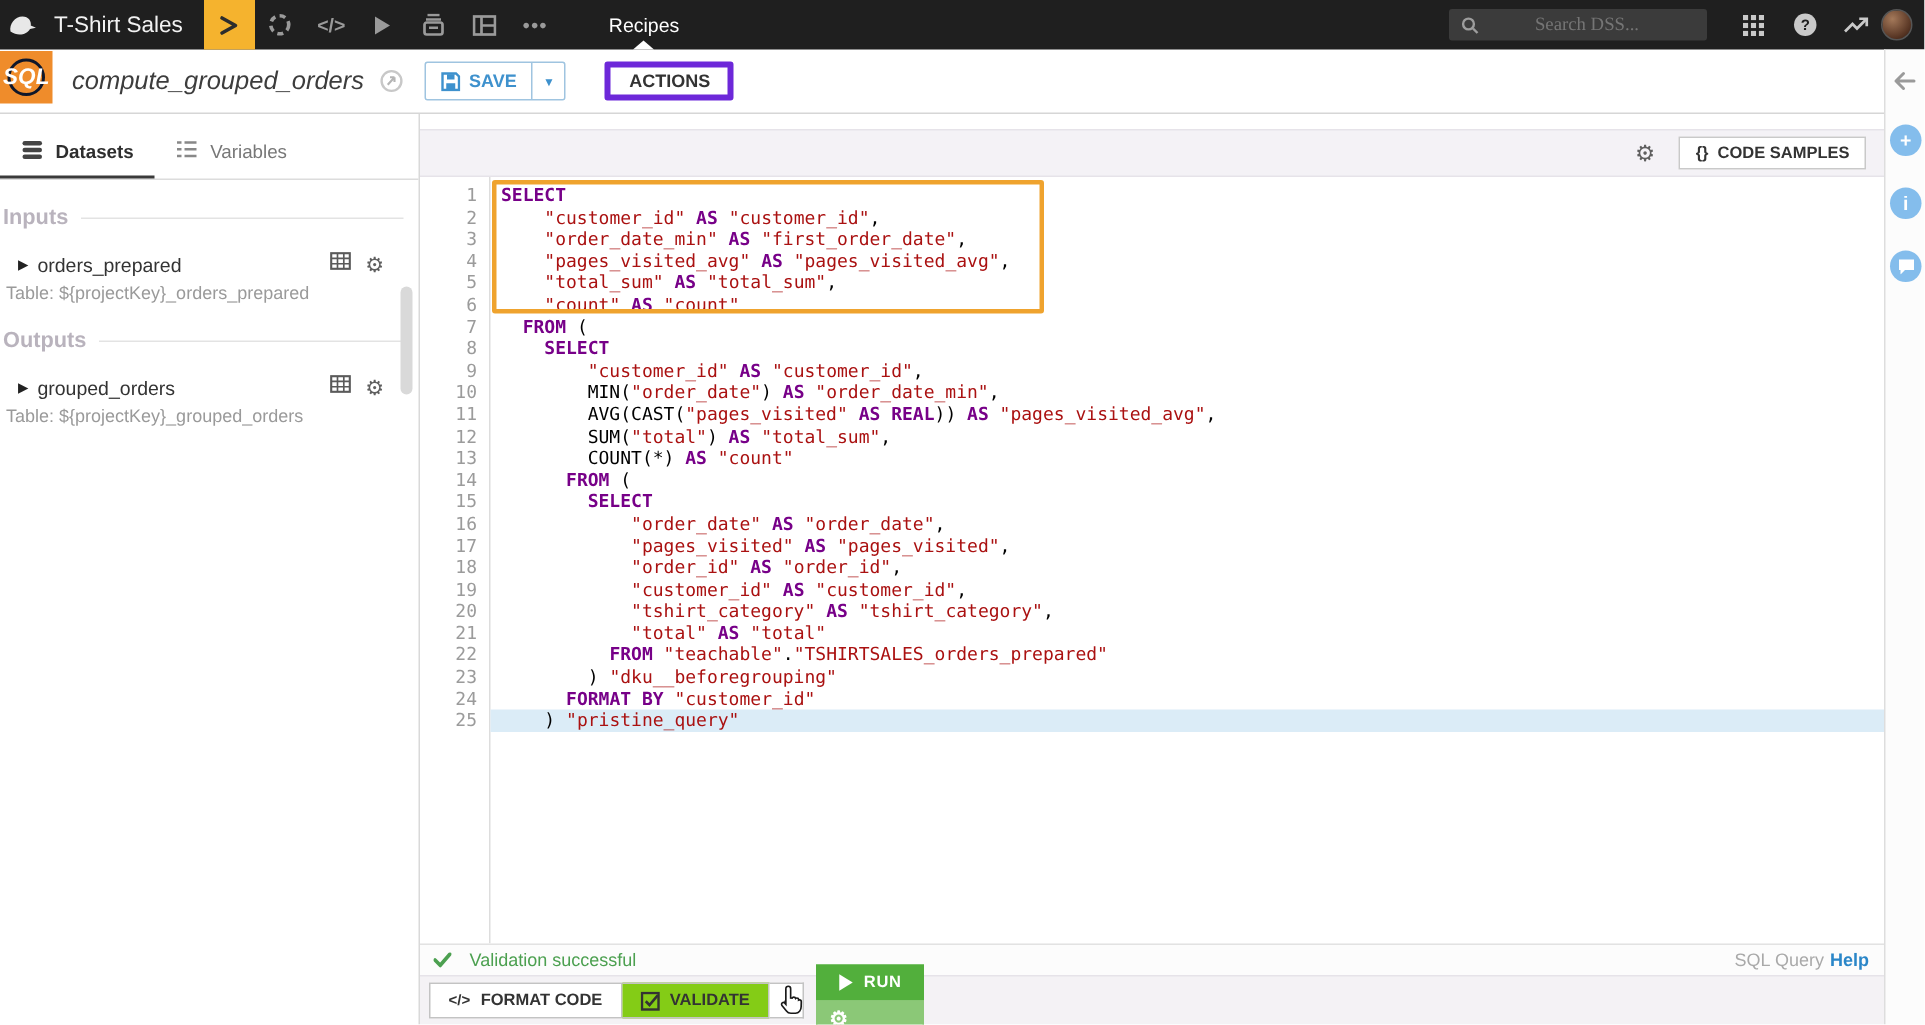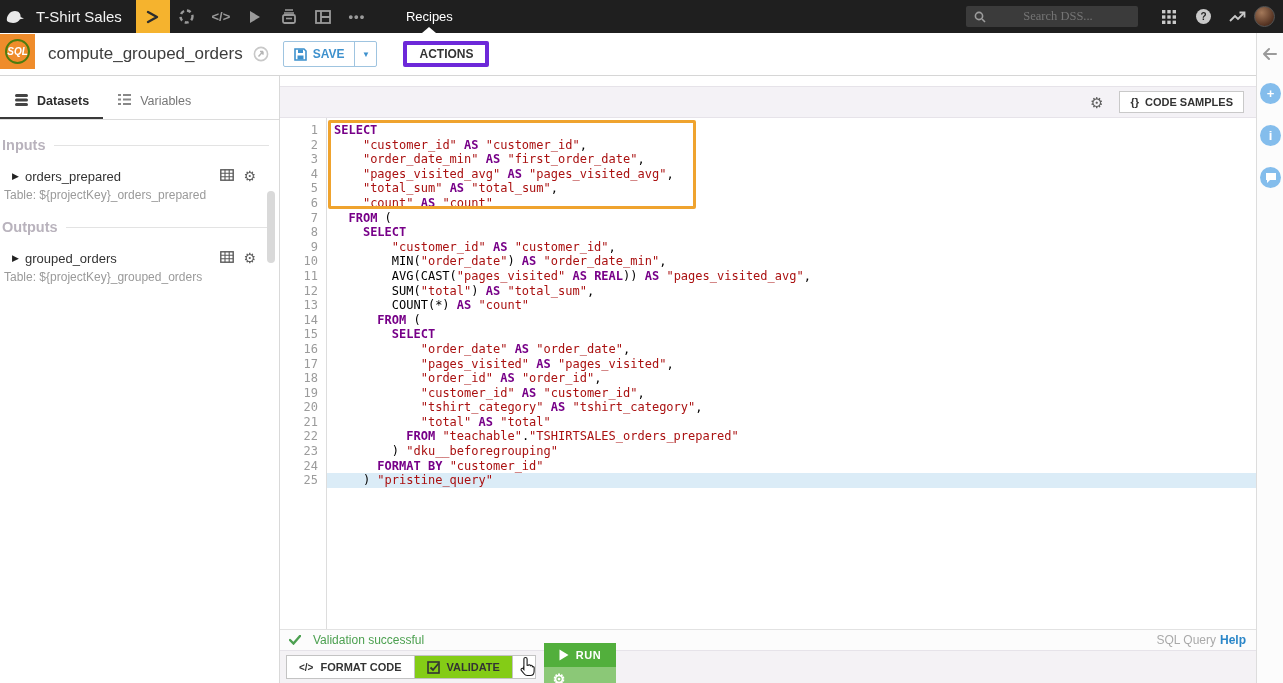--- a/index.html
+++ b/index.html
@@ -19,22 +19,22 @@
   .nav-right { margin-left:auto; display:flex; align-items:center; height:33px; padding-right:8px; }
   .search-box { display:flex; align-items:center; background:#3b3b3b; border-radius:2px; width:172px; height:21px; padding:0 8px; margin-right:14px; color:#9d9d9d; }
   .search-box input { background:transparent; border:none; outline:none; color:#bbb; font-size:12.5px; width:130px; margin-left:7px; font-family:Liberation Serif, serif;text-align:center; }
   .avatar { width:21px; height:21px; border-radius:50%; background:radial-gradient(circle at 35% 30%, #a4795a, #553322 70%, #2a1a12); border:1px solid #555; }
 
   
   .below { display:flex; height:650px; }
   .main { flex:1; display:flex; flex-direction:column; min-width:0; }
   .header-bar { height:43px; border-bottom:1px solid #d6d6d6; display:flex; align-items:center; background:#fff; }
   .sql-badge { width:35px; height:35px; background:#ef8c2b; display:flex; align-items:center; justify-content:center; margin:0 13px 0 0; align-self:flex-start; margin-top:1px; }
-  .sql-badge .ring { width:25px; height:25px; border:2px solid #4d7c0f; border-radius:50%; display:flex; align-items:center; justify-content:center; color:#fff; font-size:10px; font-weight:bold; font-style:italic; }
-  .recipe-title { font-size:17px; color:#3d3d3d; white-space:nowrap; }
+  .sql-badge .ring { width:25px; height:25px; border:2px solid #0f172a; border-radius:50%; display:flex; align-items:center; justify-content:center; color:#fff; font-size:15px; font-weight:bold; font-style:italic; }
+  .recipe-title { font-size:17px; color:#3d3d3d; white-space:nowrap;font-style:italic; }
   .title-flow-ic { margin-left:10px; color:#c0c0c0; display:flex; }
   .rtabs { margin-left:auto; display:flex; align-items:stretch; height:43px; }
   .rtab { padding:0 17px; font-size:13px; color:#777; display:flex; align-items:center; cursor:pointer; border-bottom:3px solid transparent; }
   .rtab.active { color:#333; font-weight:bold; border-bottom-color:#4a4a4a; }
   .save-btn { display:flex; align-items:center; height:26px; border:1px solid #9fc4e0; border-radius:2px; margin-left:14px; background:#fff; color:#3e91cd; font-weight:bold; font-size:12px; cursor:pointer; }
   .save-main { display:flex; align-items:center; gap:6px; padding:0 10px; }
   .save-caret { width:22px; align-self:stretch; display:flex; align-items:center; justify-content:center; border-left:1px solid #9fc4e0; font-size:8px; }
   .actions-btn { height:26px; border:4px solid #6d28d9; border-radius:2px; margin:0 16px 0 26px; background:#fff; color:#333; font-weight:bold; font-size:12px; padding:0 12px; display:flex; align-items:center; cursor:pointer; }
 
   

